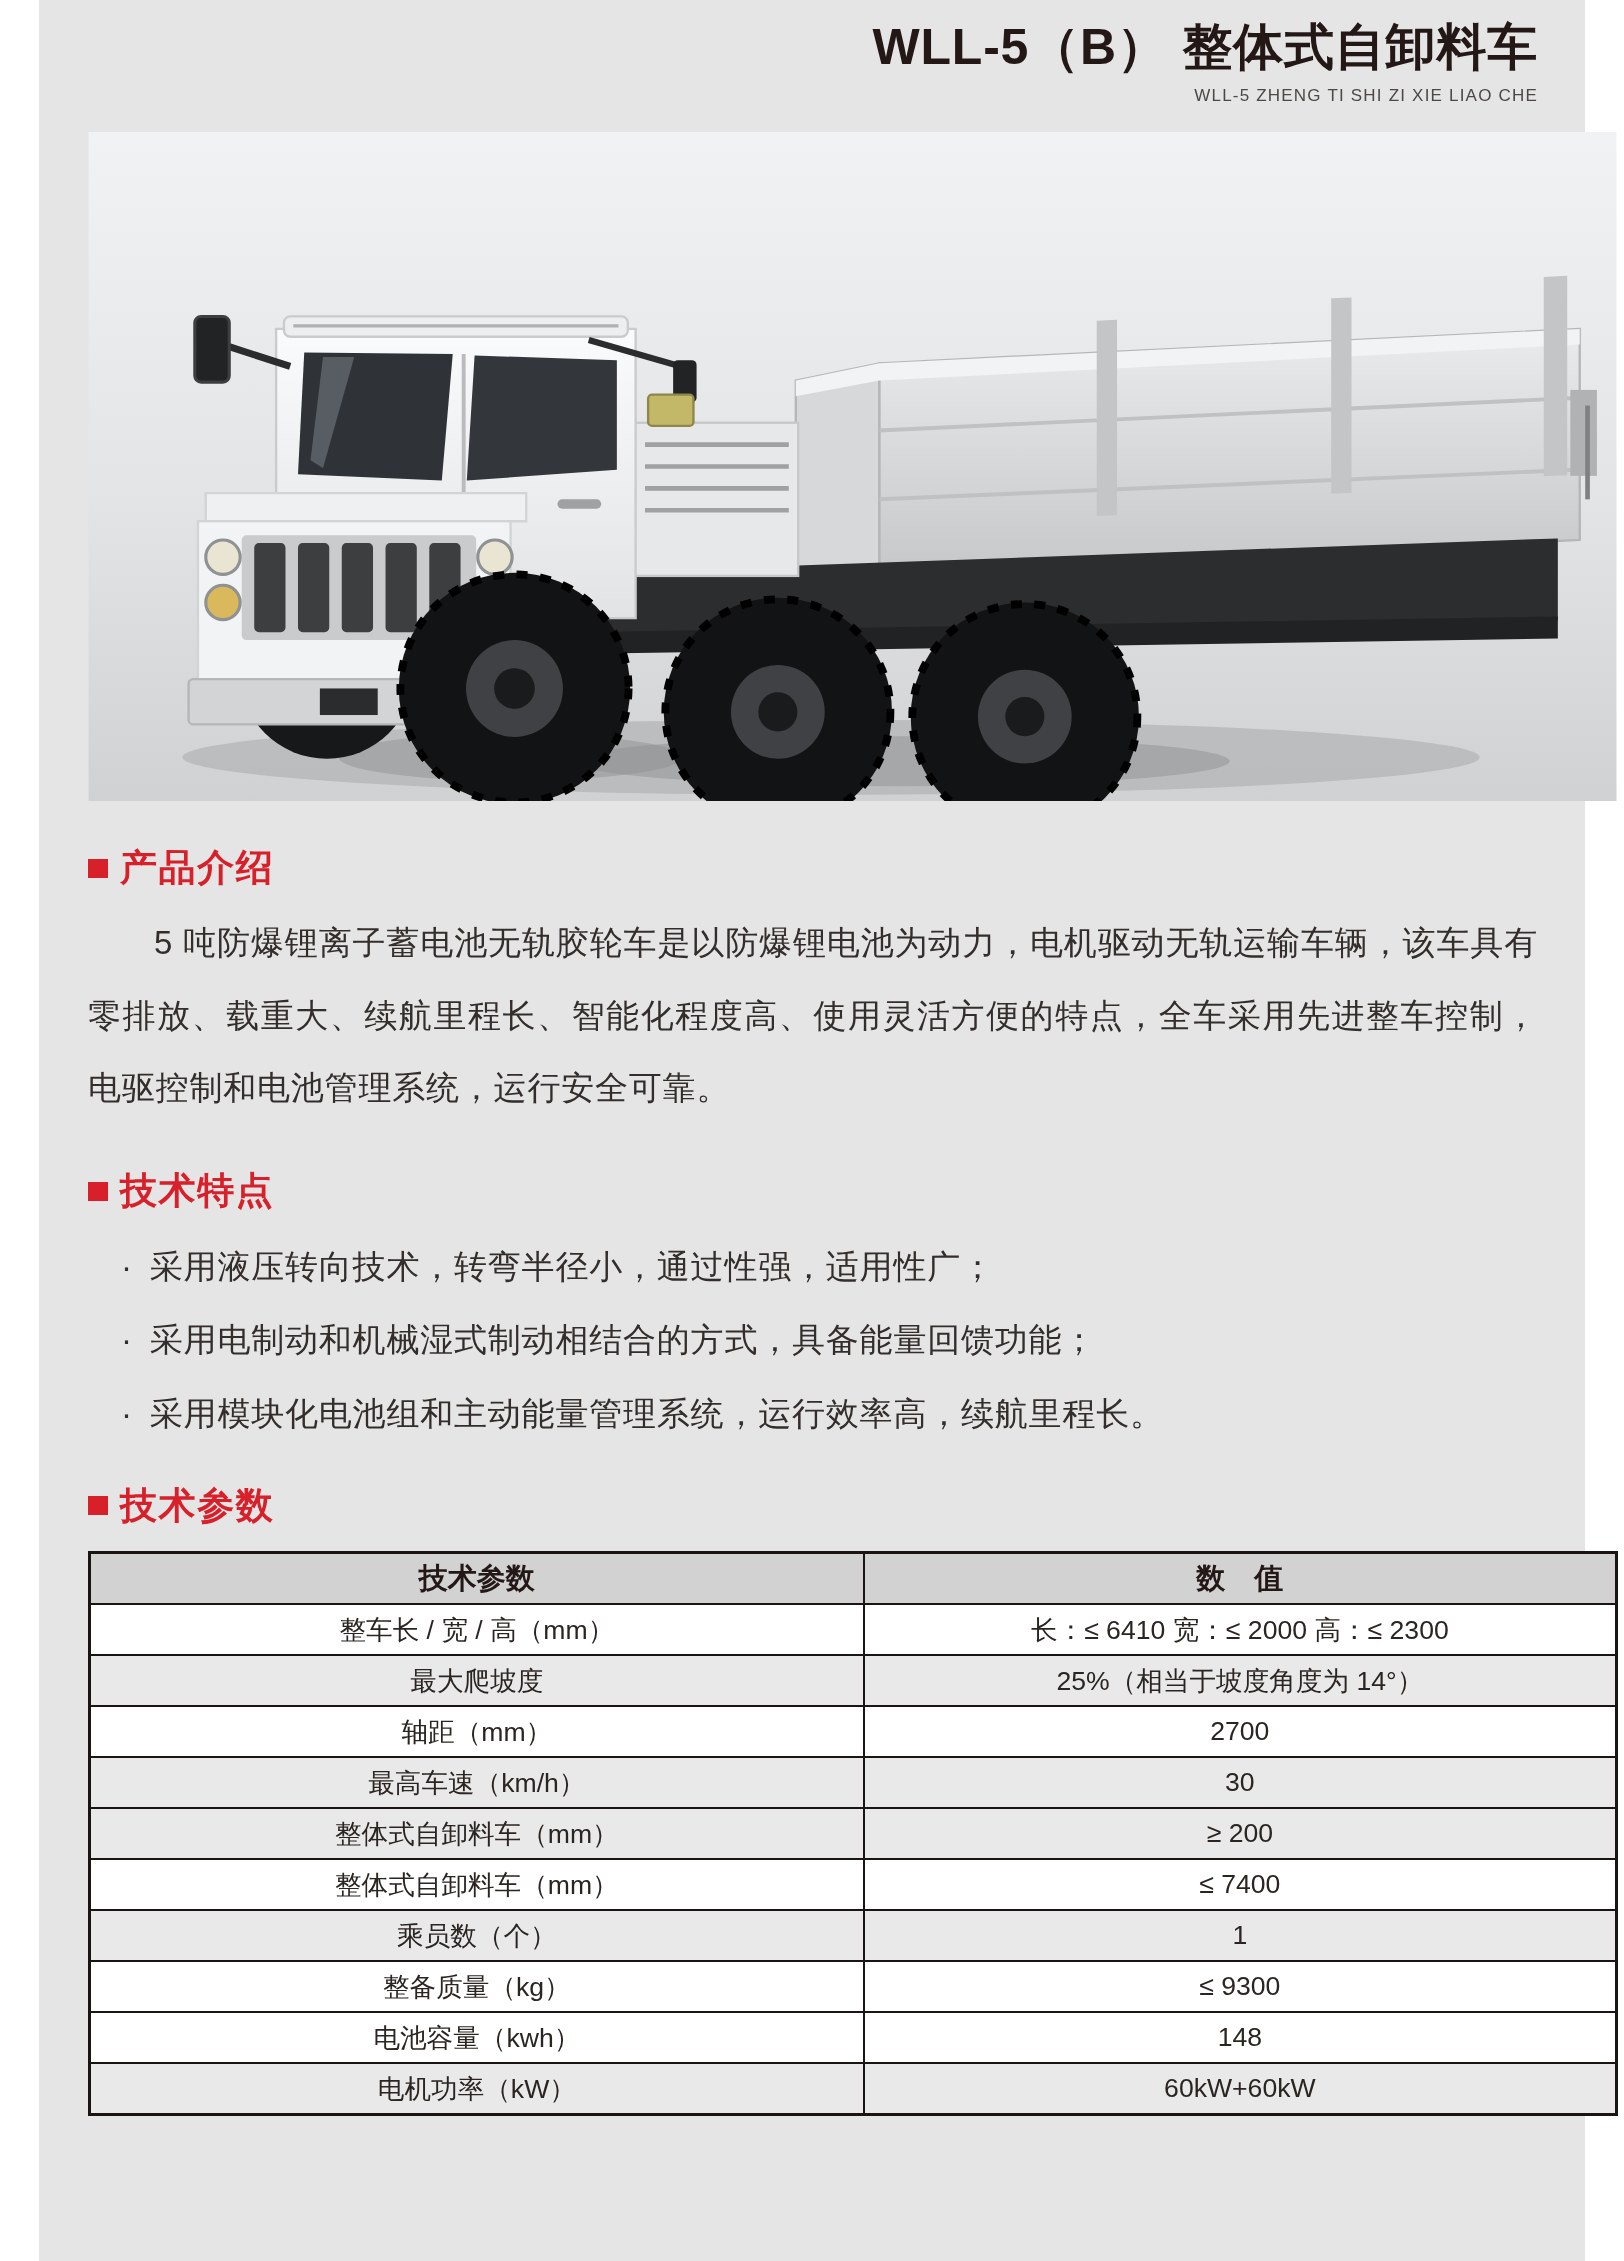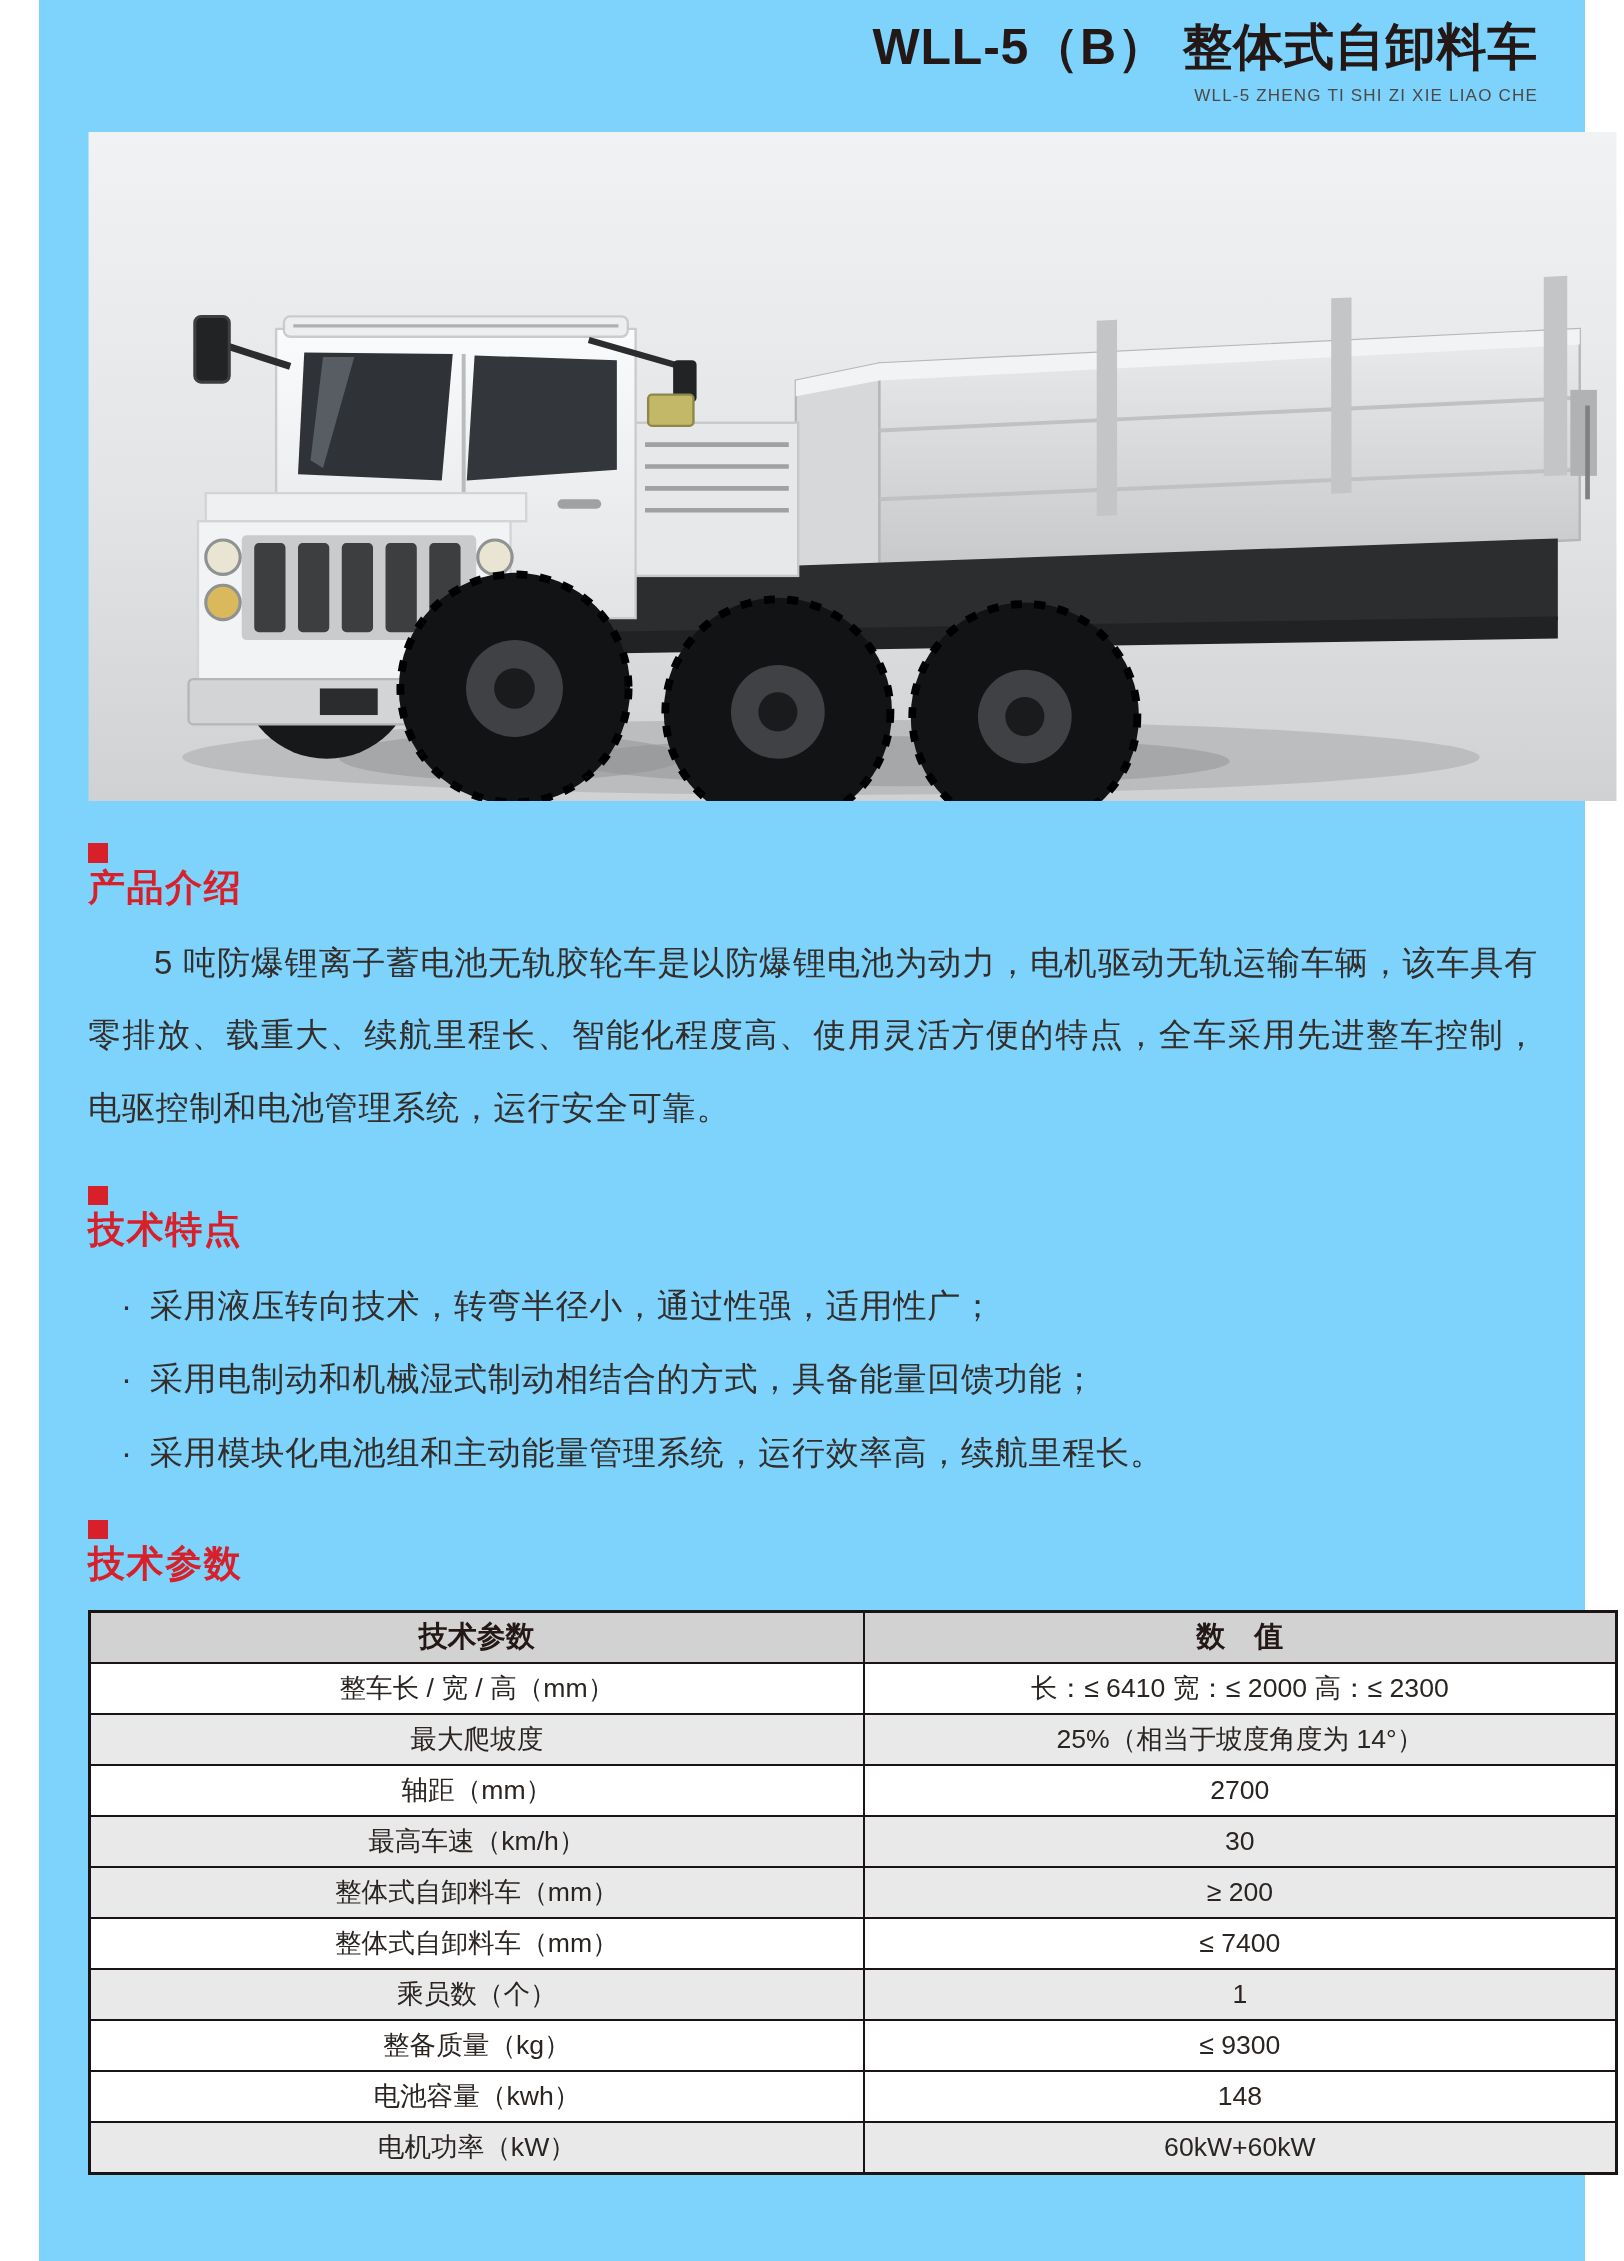--- a/index.html
+++ b/index.html
@@ -1,29 +1,29 @@
 <!DOCTYPE html>
 <html lang="zh" style="font-size:12.5px"><head>
 <meta charset="utf-8">
 <style>
   html,body{margin:0;padding:0;background:#ffffff;}
   body{font-family:"Liberation Sans","DejaVu Sans",sans-serif;color:#2b2522;}
-  .page{width:1546px;min-height:2261px;margin:0 auto;background:#7dd3fc;box-sizing:border-box;padding:15.6px 47px 7.8px 49px;position:relative;}
+  .page{width:1546px;min-height:2261px;margin:0 auto;background:#e5e5e5;box-sizing:border-box;padding:15.6px 47px 7.8px 49px;position:relative;}
 
   
   .hdr{text-align:right;padding-right:0;}
   .hdr-title{font-size:50px;font-weight:700;color:#231815;letter-spacing:0.8px;line-height:1.25;}
   .hdr-sub{font-size:17px;font-weight:400;color:#4c4846;letter-spacing:1.2px;margin-top:7.8px;}
 
   
   .product-figure{margin-top:26.6px;width:1529px;height:669px;overflow:hidden;}
   .product-figure svg{display:block;}
 
   
-  .sec-head{display:flex;margin-top:42px;flex-direction:column;}
+  .sec-head{display:flex;align-items:center;margin-top:42px;}
   .sec-head .sq{width:19.5px;height:19.5px;background:#d7202a;margin-right:12.5px;flex:0 0 auto;}
   .sec-head .sec-title{font-size:37px;font-weight:700;color:#d7202a;letter-spacing:1.6px;}
 
   
   .intro-p{margin-top:14px;font-size:33px;line-height:2.19;color:#332e2b;text-align:justify;text-indent:2em;letter-spacing:0.8px;}
 
   
   .features{margin-top:25px;padding:0;list-style:none;}
   .features li{display:flex;align-items:baseline;font-size:33px;color:#332e2b;line-height:1.55;margin:0 0 22px 33px;letter-spacing:0.8px;}
   .features li .dot{margin-right:17px;color:#332e2b;}

